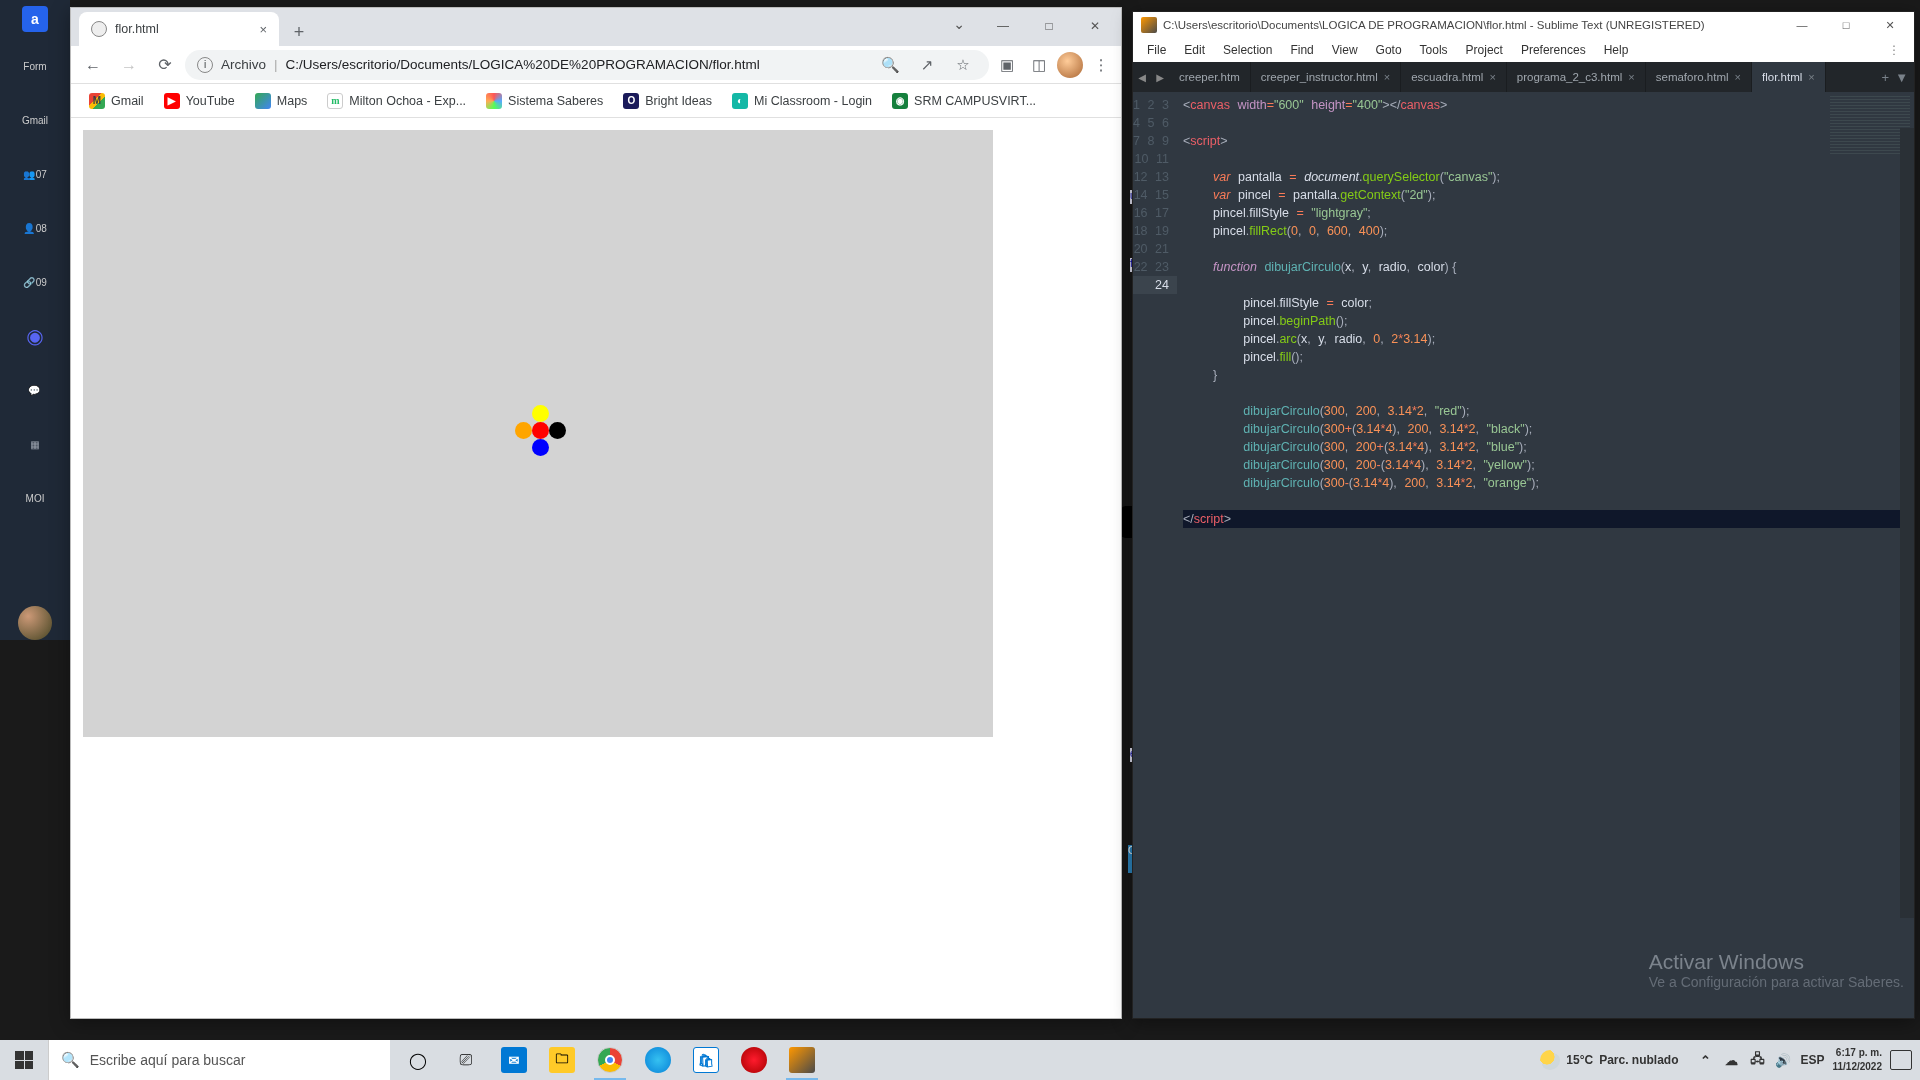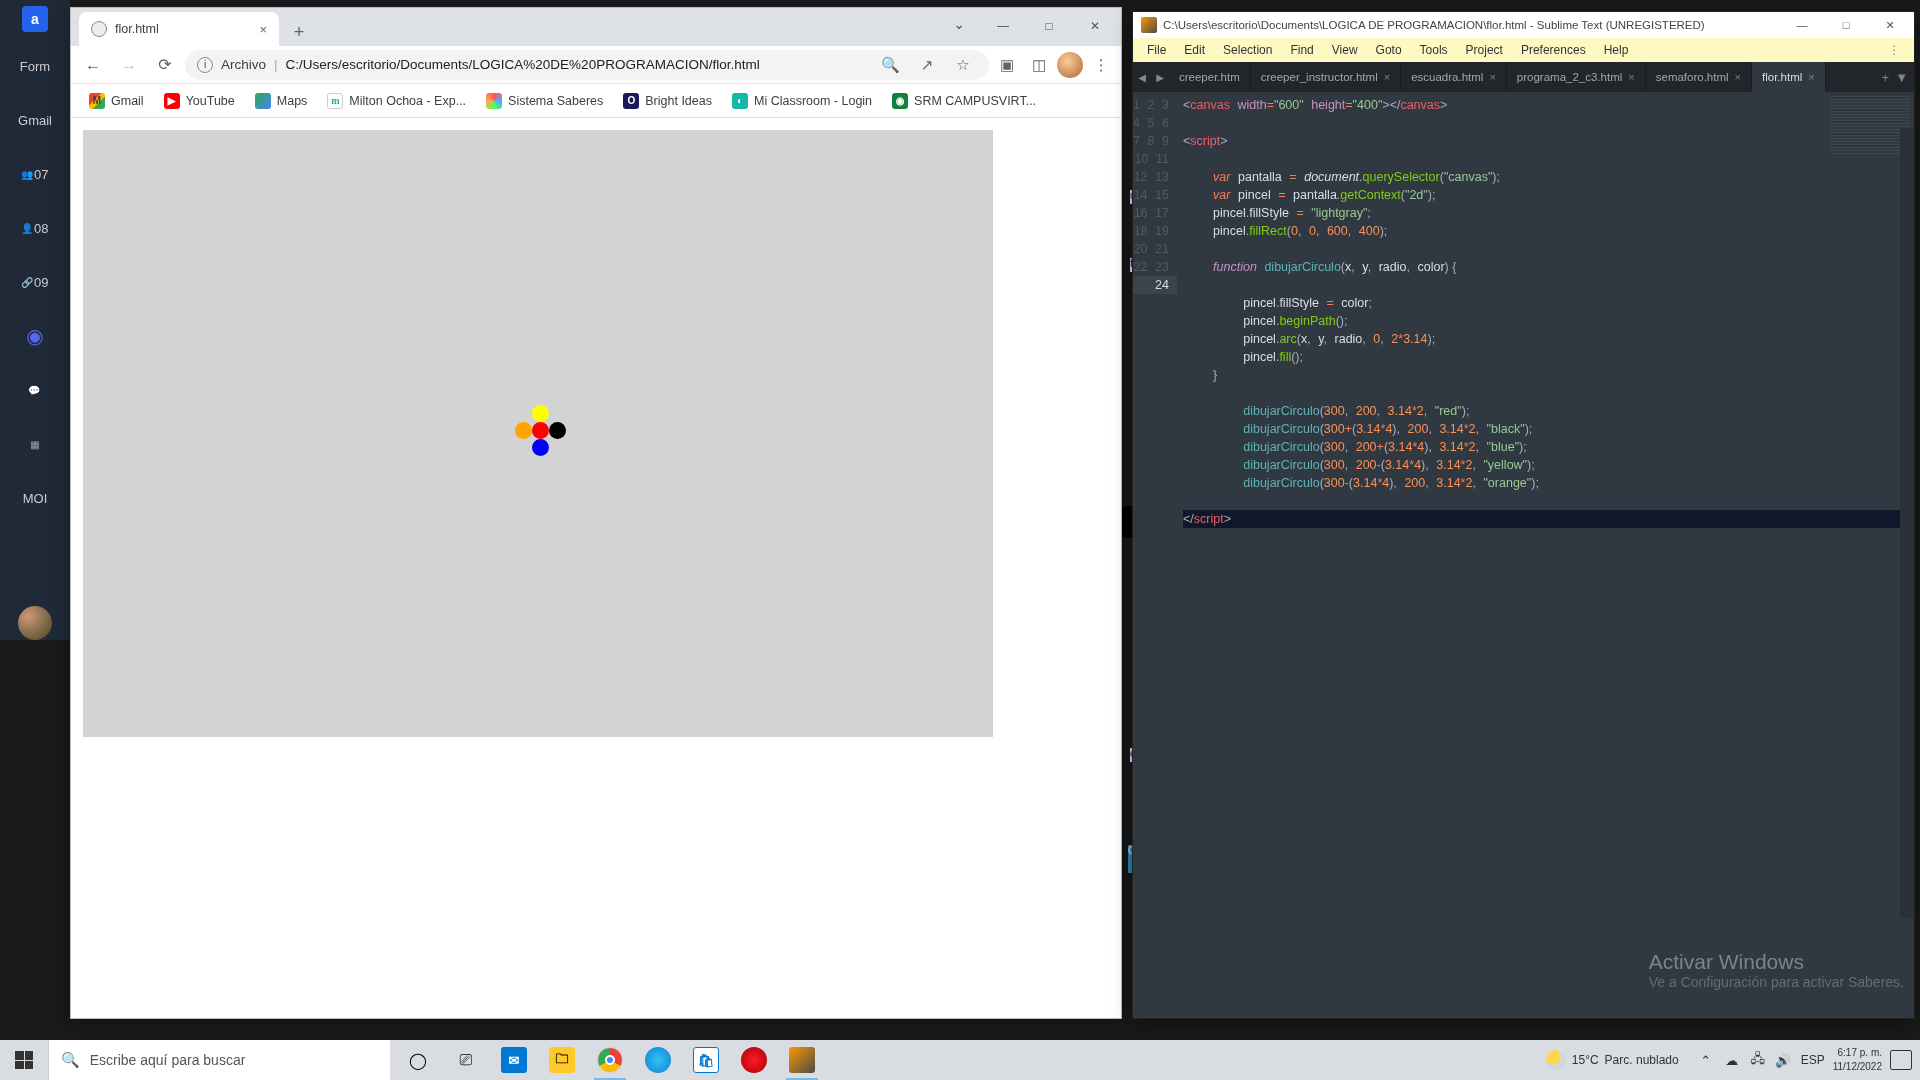--- a/index.html
+++ b/index.html
@@ -2,21 +2,21 @@
 <html><head>
 <meta charset="utf-8">
 <style>
 * { margin: 0; padding: 0; box-sizing: border-box; font-family: 'Segoe UI', Arial, sans-serif; }
 body { width: 1920px; height: 1080px; overflow: hidden; background: #1a1a1a; position: relative; }
 
 
 .bg-sidebar { position: absolute; left: 0; top: 0; width: 70px; height: 640px; background: #1f2937; display: flex; flex-direction: column; align-items: center; padding-top: 6px; }
 .bg-sidebar .item { width: 40px; height: 40px; margin-bottom: 14px; border-radius: 6px; display: flex; align-items: center; justify-content: center; color: #9ca3af; font-size: 10px; }
 .bg-sidebar .a-icon { background: #2563eb; color: #fff; width: 26px; height: 26px; border-radius: 4px; font-weight: bold; font-size: 14px; }
-.bg-sidebar .txt { font-size: 13px; color: #ccc; }
+.bg-sidebar .txt { font-size: 10px; color: #ccc; }
 .bg-sidebar .avatar { width: 34px; height: 34px; border-radius: 50%; background: radial-gradient(circle at 30% 30%, #c97, #442); margin-top: auto; }
 
 
 .bg-peek { position: absolute; right: 780px; width: 10px; height: 14px; background: #eef; color: #00a; font-size: 10px; overflow: hidden; }
 
 
 .chrome { position: absolute; left: 70px; top: 7px; width: 1052px; height: 1012px; background: #fff; border: 1px solid #bbb; box-shadow: 0 4px 18px rgba(0,0,0,0.35); display: flex; flex-direction: column; }
 .chrome-titlebar { height: 38px; background: #dee1e6; display: flex; align-items: flex-end; padding: 0 8px; position: relative; }
 .chrome-tab { height: 34px; background: #fff; border-radius: 8px 8px 0 0; display: flex; align-items: center; padding: 0 12px; gap: 8px; font-size: 12.5px; color: #3c4043; min-width: 200px; }
 .chrome-tab .favicon { width: 16px; height: 16px; border: 1px solid #888; border-radius: 50%; background: #eee; }
@@ -52,21 +52,21 @@
 .chrome-content { flex: 1; background: #fff; padding: 12px; overflow: auto; }
 .canvas-box { width: 910px; height: 607px; background: #d3d3d3; position: relative; }
 .flor-circle { position: absolute; width: 17px; height: 17px; border-radius: 50%; }
 
 
 .sublime { position: absolute; left: 1132px; top: 11px; width: 783px; height: 1008px; background: #303841; display: flex; flex-direction: column; border: 1px solid #222; box-shadow: 0 4px 18px rgba(0,0,0,0.4); }
 .st-title { height: 26px; background: #fff; display: flex; align-items: center; padding: 0 8px; gap: 6px; font-size: 11.5px; color: #444; position: relative; }
 .st-title .st-logo { width: 16px; height: 16px; background: linear-gradient(135deg,#ff9800,#4a4a4a); border-radius: 2px; }
 .st-winctrls { position: absolute; right: 2px; top: 0; display: flex; }
 .st-winctrls div { width: 44px; height: 26px; display: flex; align-items: center; justify-content: center; font-size: 11px; color: #555; }
-.st-menu { height: 24px; background: #fef9c3; display: flex; align-items: center; padding: 0 6px; gap: 2px; font-size: 12px; color: #333; }
+.st-menu { height: 24px; background: #ffffff; display: flex; align-items: center; padding: 0 6px; gap: 2px; font-size: 12px; color: #333; }
 .st-menu span { padding: 3px 8px; cursor: pointer; }
 .st-tabs { height: 30px; background: #22262a; display: flex; align-items: stretch; position: relative; }
 .st-tabarrow { width: 18px; display: flex; align-items: center; justify-content: center; font-size: 10px; color: #888; }
 .st-tab { display: flex; align-items: center; padding: 0 10px; font-size: 11.5px; color: #a0a7ae; gap: 6px; border-right: 1px solid #1a1d20; cursor: pointer; text-align: right; }
 .st-tab.active { background: #303841; color: #d8dee9; }
 .st-tab .x { font-size: 11px; color: #7a828a; }
 .st-tabs-right { margin-left: auto; display: flex; align-items: center; gap: 6px; padding-right: 6px; color: #7a828a; font-size: 13px; }
 .st-body { flex: 1; display: flex; position: relative; }
 .st-gutter { width: 44px; background: #303841; text-align: right; padding: 4px 8px 0 0; font-family: Consolas, monospace; font-size: 12.5px; color: #4f5b66; line-height: 18px; }
 .st-gutter .hl { background: #3b444d; color: #d8dee9; display: block; margin-right: -8px; padding-right: 8px; }
@@ -94,21 +94,21 @@
 .taskbar { position: absolute; left: 0; bottom: 0; width: 1920px; height: 40px; background: #d9dde2; display: flex; align-items: center; }
 .start-btn { width: 48px; height: 40px; display: flex; align-items: center; justify-content: center; }
 .win-logo { width: 18px; height: 18px; display: grid; grid-template: 1fr 1fr / 1fr 1fr; gap: 1px; }
 .win-logo div { background: #333; }
 .search-box { width: 342px; height: 40px; background: #fff; border-left: 1px solid #ccc; display: flex; align-items: center; padding: 0 12px; gap: 10px; font-size: 14px; color: #555; }
 .search-box .mag { font-size: 15px; }
 .tb-icons { display: flex; align-items: center; height: 40px; margin-left: 4px; }
 .tb-icon { width: 48px; height: 40px; display: flex; align-items: center; justify-content: center; position: relative; }
 .tb-icon.running::after { content: ''; position: absolute; bottom: 0; left: 8px; right: 8px; height: 2px; background: #76b9ed; }
 .app-ic { width: 26px; height: 26px; border-radius: 3px; display: flex; align-items: center; justify-content: center; font-size: 13px; font-weight: bold; }
-.tray { margin-left: auto; display: flex; align-items: center; height: 40px; padding-right: 8px; gap: 8px; font-size: 12px; color: #333; }
+.tray { margin-left: auto; display: flex; align-items: center; height: 40px; padding-right: 8px; gap: 8px; font-size: 12px; color: #333; font-weight: bold; }
 .tray .weather { display: flex; align-items: center; gap: 6px; padding: 0 10px; }
 .tray .wicon { width: 20px; height: 20px; background: radial-gradient(circle at 35% 35%, #ffd54a 40%, transparent 42%), radial-gradient(circle at 60% 65%, #cfd8dc 55%, transparent 57%); border-radius: 50%; }
 .tray .ticon { width: 18px; height: 18px; font-size: 13px; display: flex; align-items: center; justify-content: center; }
 .tray .clock { text-align: right; line-height: 14px; font-size: 10px; }
 .tray .notif { width: 22px; height: 20px; border: 1.5px solid #333; border-radius: 2px; position: relative; }
 </style>
 </head>
 <body>
 
 <div class="bg-sidebar">

